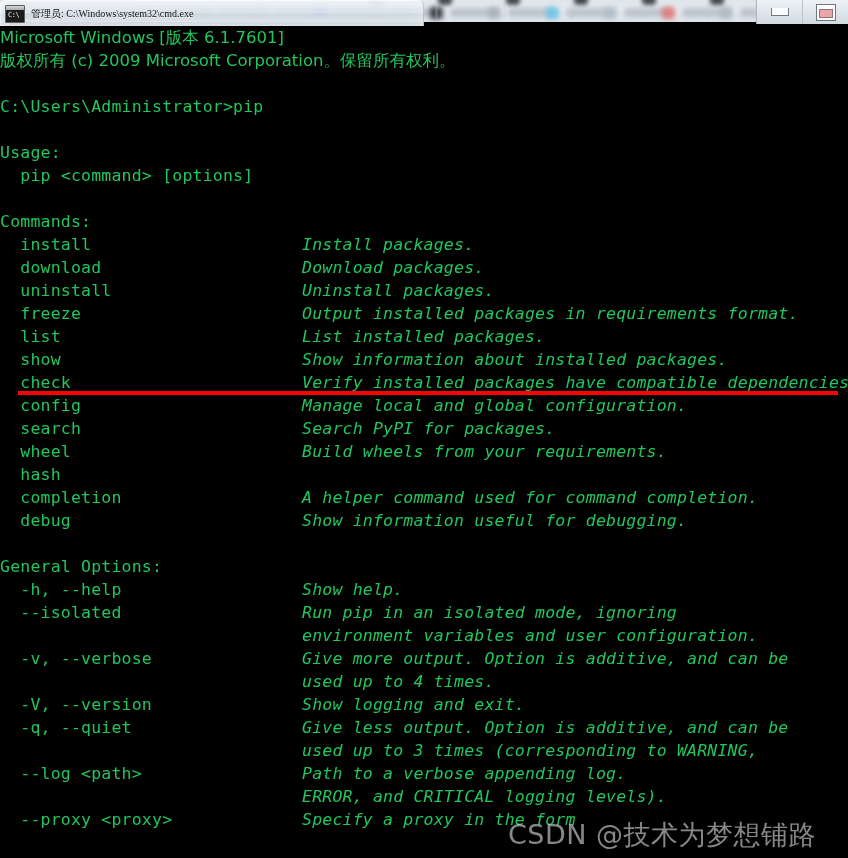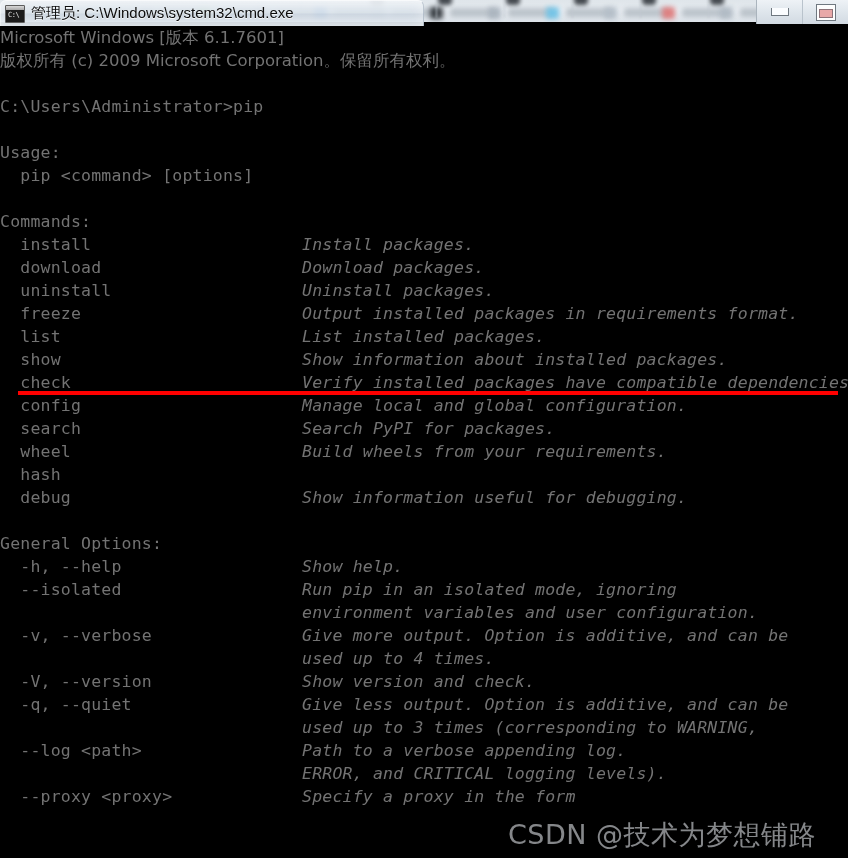--- a/index.html
+++ b/index.html
@@ -107,22 +107,22 @@
   .tb-icon .prompt {
     position: absolute;
     left: 2px; top: 5px;
     font-family: "DejaVu Sans Mono", "Liberation Mono", monospace;
     font-size: 7px;
     line-height: 8px;
     color: #e4e4e4;
     letter-spacing: -.5px;
   }
   .tb-title {
-    font-family: Liberation Sans, sans-serif;
-    font-size: 15px;
+    font-family: Liberation Serif, serif;
+    font-size: 10px;
     color: #0c0c0c;
     white-space: nowrap;
     text-shadow: 0 1px 0 rgba(255,255,255,.75);
   }
 
   
   .winbtns {
     position: absolute;
     right: 0; top: 0;
     height: 24px;
@@ -172,21 +172,21 @@
     padding: 0;
     overflow: hidden;
   }
   .line {
     position: relative;
     height: 23px;
     line-height: 23px;
     white-space: pre;
     font-family: "DejaVu Sans Mono", "Liberation Mono", monospace;
     font-size: 16.5px;
-    color: #737373;
+    color: #22c55e;
     letter-spacing: .2px;
   }
   .line .left {
     position: absolute;
     left: 0; top: 0;
     white-space: pre;
   }
   .line .right {
     position: absolute;
     left: 302px; top: 0;
@@ -340,29 +340,30 @@
       <div class="line"><span class="left">  download</span><span class="right">Download packages.</span></div>
       <div class="line"><span class="left">  uninstall</span><span class="right">Uninstall packages.</span></div>
       <div class="line"><span class="left">  freeze</span><span class="right">Output installed packages in requirements format.</span></div>
       <div class="line"><span class="left">  list</span><span class="right">List installed packages.</span></div>
       <div class="line"><span class="left">  show</span><span class="right">Show information about installed packages.</span></div>
       <div class="line"><span class="left">  check</span><span class="right">Verify installed packages have compatible dependencies.</span></div>
       <div class="line"><span class="left">  config</span><span class="right">Manage local and global configuration.</span></div>
       <div class="line"><span class="left">  search</span><span class="right">Search PyPI for packages.</span></div>
       <div class="line"><span class="left">  wheel</span><span class="right">Build wheels from your requirements.</span></div>
       <div class="line"><span class="left">  hash</span></div>
+      <div class="line"><span class="left">  completion</span><span class="right">A helper command used for command completion.</span></div>
       <div class="line"><span class="left">  debug</span><span class="right">Show information useful for debugging.</span></div>
       <div class="line"></div>
       <div class="line"><span class="left">General Options:</span></div>
       <div class="line"><span class="left">  -h, --help</span><span class="right">Show help.</span></div>
       <div class="line"><span class="left">  --isolated</span><span class="right">Run pip in an isolated mode, ignoring</span></div>
       <div class="line"><span class="right">environment variables and user configuration.</span></div>
       <div class="line"><span class="left">  -v, --verbose</span><span class="right">Give more output. Option is additive, and can be</span></div>
       <div class="line"><span class="right">used up to 4 times.</span></div>
-      <div class="line"><span class="left">  -V, --version</span><span class="right">Show version and check.</span></div>
+      <div class="line"><span class="left">  -V, --version</span><span class="right">Show logging and exit.</span></div>
       <div class="line"><span class="left">  -q, --quiet</span><span class="right">Give less output. Option is additive, and can be</span></div>
       <div class="line"><span class="right">used up to 3 times (corresponding to WARNING,</span></div>
       <div class="line"><span class="left">  --log &lt;path&gt;</span><span class="right">Path to a verbose appending log.</span></div>
       <div class="line"><span class="right">ERROR, and CRITICAL logging levels).</span></div>
       <div class="line"><span class="left">  --proxy &lt;proxy&gt;</span><span class="right">Specify a proxy in the form</span></div>
     </div>
 
   <div class="redline" id="redline" style="top: 391px; background: rgb(255, 0, 0);"></div>
 
   <div class="watermark">CSDN @技术为梦想铺路</div>

